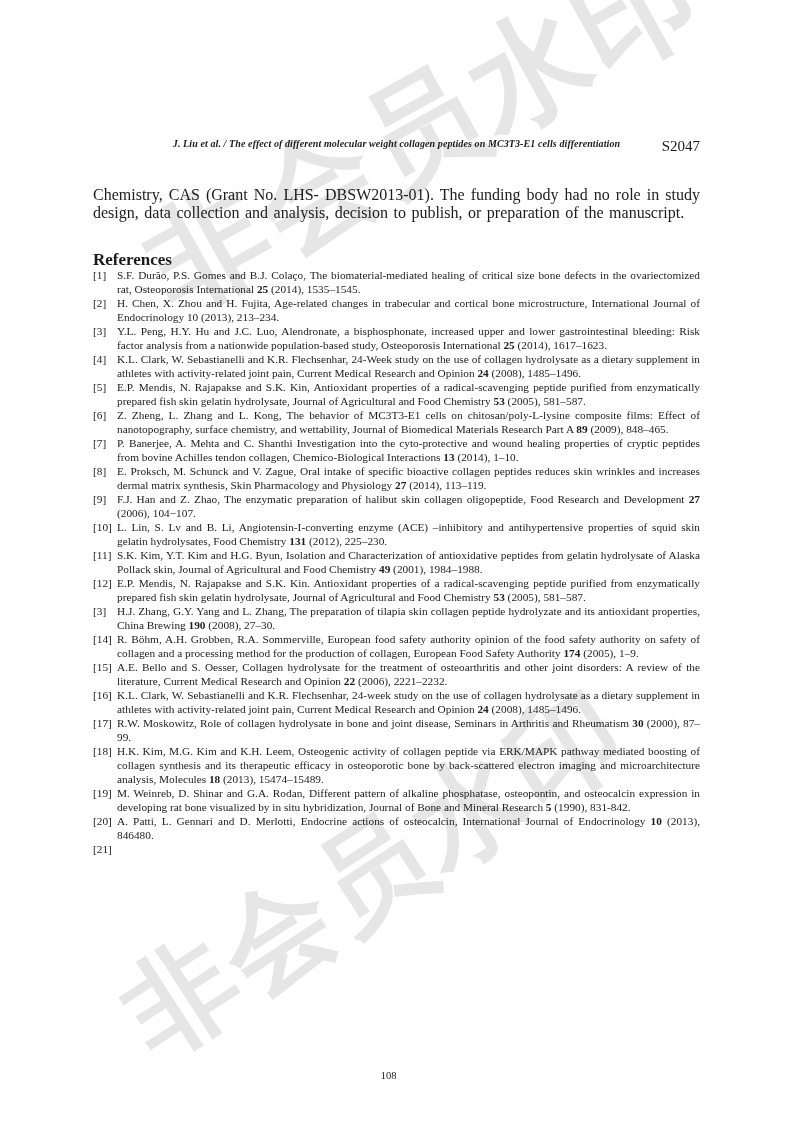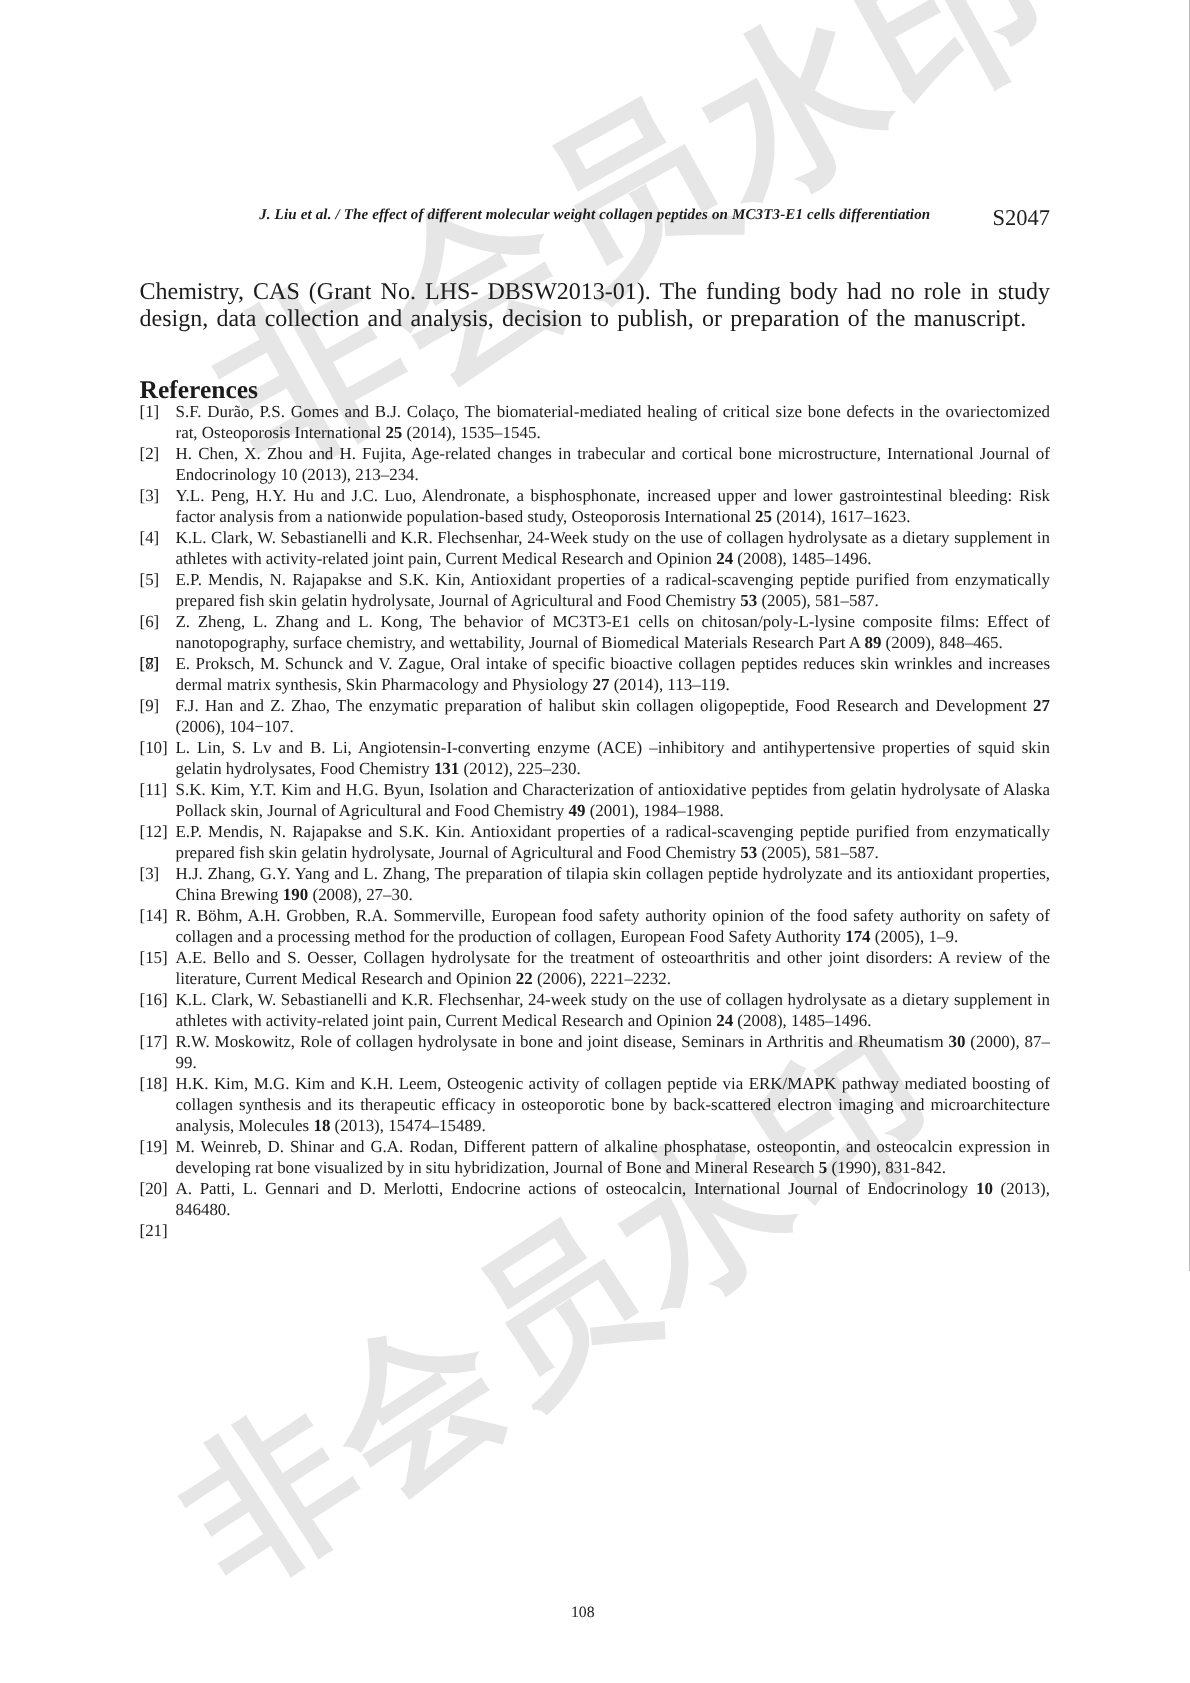--- a/index.html
+++ b/index.html
@@ -85,21 +85,21 @@
 
     <h2 class="refs-heading">References</h2>
 
     <div class="refs-list" id="refs-list">
         <div class="ref"><span class="lbl">[1]</span><span><span>S.F. Durão, P.S. Gomes and B.J. Colaço, The biomaterial-mediated healing of critical size bone defects in the ovariectomized rat, Osteoporosis International </span><b>25</b><span> (2014), 1535–1545.</span></span></div>
         <div class="ref"><span class="lbl">[2]</span><span><span>H. Chen, X. Zhou and H. Fujita, Age-related changes in trabecular and cortical bone microstructure, International Journal of Endocrinology 10 (2013), 213–234.</span></span></div>
         <div class="ref"><span class="lbl">[3]</span><span><span>Y.L. Peng, H.Y. Hu and J.C. Luo, Alendronate, a bisphosphonate, increased upper and lower gastrointestinal bleeding: Risk factor analysis from a nationwide population-based study, Osteoporosis International </span><b>25</b><span> (2014), 1617–1623.</span></span></div>
         <div class="ref"><span class="lbl">[4]</span><span><span>K.L. Clark, W. Sebastianelli and K.R. Flechsenhar, 24-Week study on the use of collagen hydrolysate as a dietary supplement in athletes with activity-related joint pain, Current Medical Research and Opinion </span><b>24</b><span> (2008), 1485–1496.</span></span></div>
         <div class="ref"><span class="lbl">[5]</span><span><span>E.P. Mendis, N. Rajapakse and S.K. Kin, Antioxidant properties of a radical-scavenging peptide purified from enzymatically prepared fish skin gelatin hydrolysate, Journal of Agricultural and Food Chemistry </span><b>53</b><span> (2005), 581–587.</span></span></div>
         <div class="ref"><span class="lbl">[6]</span><span><span>Z. Zheng, L. Zhang and L. Kong, The behavior of MC3T3-E1 cells on chitosan/poly-L-lysine composite films: Effect of nanotopography, surface chemistry, and wettability, Journal of Biomedical Materials Research Part A </span><b>89</b><span> (2009), 848–465.</span></span></div>
-        <div class="ref"><span class="lbl">[7]</span></div>
+        <div class="ref"><span class="lbl">[7]</span><span><span>P. Banerjee, A. Mehta and C. Shanthi Investigation into the cyto-protective and wound healing properties of cryptic peptides from bovine Achilles tendon collagen, Chemico-Biological Interactions </span><b>13</b><span> (2014), 1–10.</span></span></div>
         <div class="ref"><span class="lbl">[8]</span><span><span>E. Proksch, M. Schunck and V. Zague, Oral intake of specific bioactive collagen peptides reduces skin wrinkles and increases dermal matrix synthesis, Skin Pharmacology and Physiology </span><b>27</b><span> (2014), 113–119.</span></span></div>
         <div class="ref"><span class="lbl">[9]</span><span><span>F.J. Han and Z. Zhao, The enzymatic preparation of halibut skin collagen oligopeptide, Food Research and Development </span><b>27</b><span> (2006), 104−107.</span></span></div>
         <div class="ref"><span class="lbl">[10]</span><span><span>L. Lin, S. Lv and B. Li, Angiotensin-I-converting enzyme (ACE) –inhibitory and antihypertensive properties of squid skin gelatin hydrolysates, Food Chemistry </span><b>131</b><span> (2012), 225–230.</span></span></div>
         <div class="ref"><span class="lbl">[11]</span><span><span>S.K. Kim, Y.T. Kim and H.G. Byun, Isolation and Characterization of antioxidative peptides from gelatin hydrolysate of Alaska Pollack skin, Journal of Agricultural and Food Chemistry </span><b>49</b><span> (2001), 1984–1988.</span></span></div>
         <div class="ref"><span class="lbl">[12]</span><span><span>E.P. Mendis, N. Rajapakse and S.K. Kin. Antioxidant properties of a radical-scavenging peptide purified from enzymatically prepared fish skin gelatin hydrolysate, Journal of Agricultural and Food Chemistry </span><b>53</b><span> (2005), 581–587.</span></span></div>
         <div class="ref"><span class="lbl">[3]</span><span><span>H.J. Zhang, G.Y. Yang and L. Zhang, The preparation of tilapia skin collagen peptide hydrolyzate and its antioxidant properties, China Brewing </span><b>190</b><span> (2008), 27–30.</span></span></div>
         <div class="ref"><span class="lbl">[14]</span><span><span>R. Böhm, A.H. Grobben, R.A. Sommerville, European food safety authority opinion of the food safety authority on safety of collagen and a processing method for the production of collagen, European Food Safety Authority </span><b>174</b><span> (2005), 1–9.</span></span></div>
         <div class="ref"><span class="lbl">[15]</span><span><span>A.E. Bello and S. Oesser, Collagen hydrolysate for the treatment of osteoarthritis and other joint disorders: A review of the literature, Current Medical Research and Opinion </span><b>22</b><span> (2006), 2221–2232.</span></span></div>
         <div class="ref"><span class="lbl">[16]</span><span><span>K.L. Clark, W. Sebastianelli and K.R. Flechsenhar, 24-week study on the use of collagen hydrolysate as a dietary supplement in athletes with activity-related joint pain, Current Medical Research and Opinion </span><b>24</b><span> (2008), 1485–1496.</span></span></div>
         <div class="ref"><span class="lbl">[17]</span><span><span>R.W. Moskowitz, Role of collagen hydrolysate in bone and joint disease, Seminars in Arthritis and Rheumatism </span><b>30</b><span> (2000), 87–99.</span></span></div>

